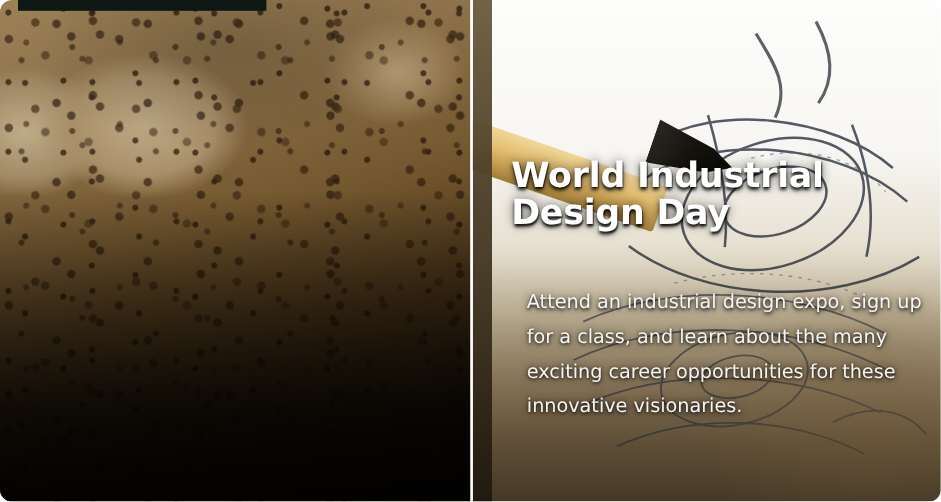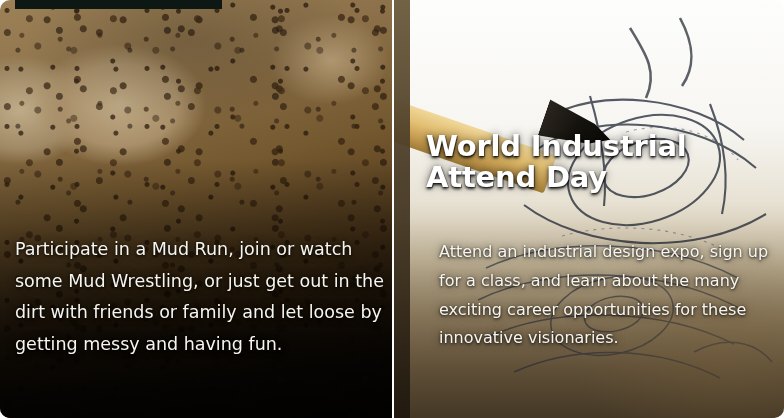--- a/index.html
+++ b/index.html
@@ -148,21 +148,20 @@
 
   <div class="card card-left">
 
     <div class="photo mud-base"></div>
     <div class="photo mud-speck"></div>
     <div class="photo mud-shade"></div>
 
     <div class="topbar"></div>
 
     <div class="content">
-      <div class="body body-left">Participate in a Mud Run, join or watch some Mud Wrestling, or just get out in the dirt with friends or family and let loose by getting messy and having fun.</div>
     </div>
   </div>
 
   <div class="card card-right">
 
     <div class="photo paper-base"></div>
 
     <svg class="sketch" viewBox="0 0 390 418" preserveAspectRatio="none">
       <g fill="none" stroke="#1d2533" stroke-width="2.1" opacity="0.88">
         <ellipse cx="250" cy="170" rx="78" ry="52" transform="rotate(-18 250 170)"></ellipse>
@@ -191,18 +190,18 @@
         <path d="M286 18 C 300 44, 302 66, 288 86"></path>
       </g>
     </svg>
 
     <div class="pencil"></div>
     <div class="pencil-tip"></div>
     <div class="paper-left-edge"></div>
     <div class="paper-shade"></div>
 
     <div class="content">
-      <div class="headline headline-right">World Industrial Attend Day</div>
+      <div class="headline headline-right">World Industrial Design Day</div>
       <div class="body body-right">Attend an industrial design expo, sign up for a class, and learn about the many exciting career opportunities for these innovative visionaries.</div>
     </div>
   </div>
 
 </div>
 
 </body></html>

